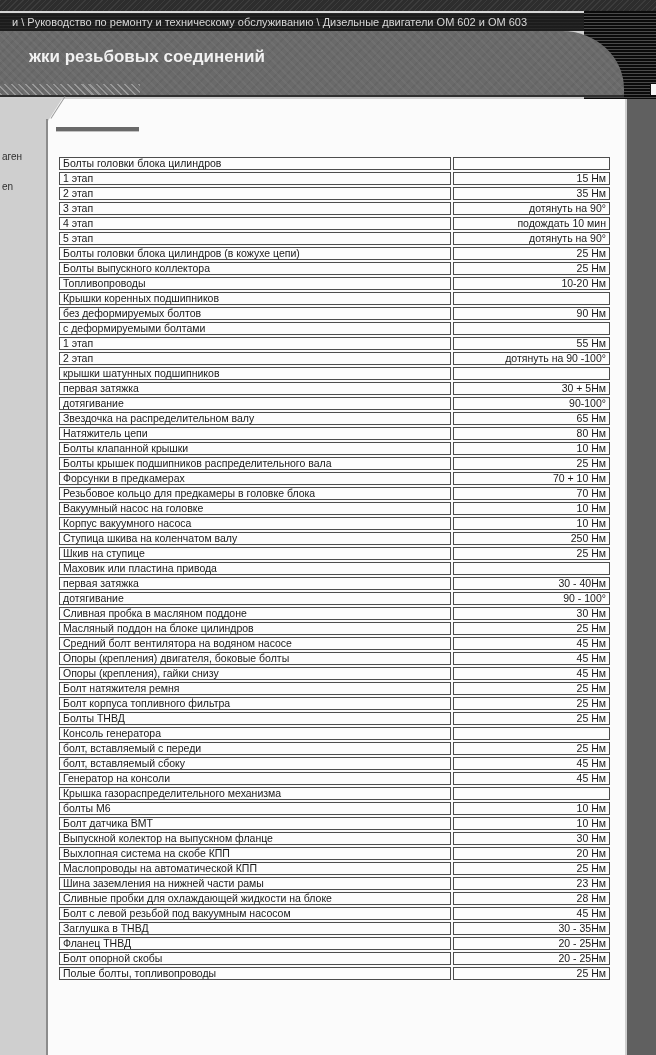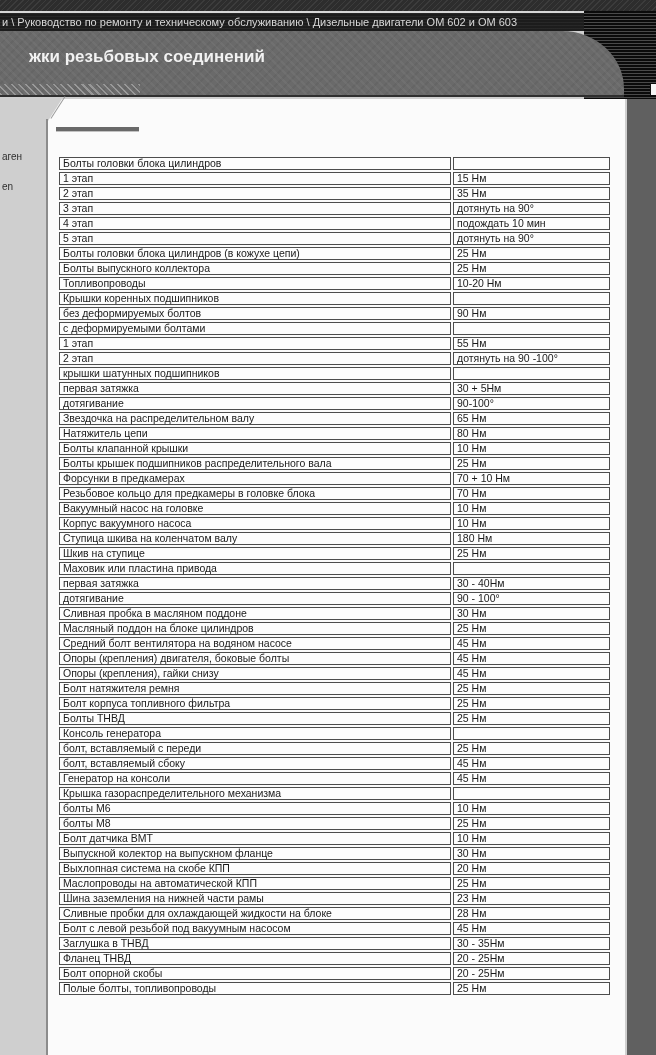--- a/index.html
+++ b/index.html
@@ -19,21 +19,21 @@
   }
   .stripe-zone{
     position:absolute;left:584px;top:11px;width:72px;height:88px;
     background:repeating-linear-gradient(180deg,#0b0b0b 0 2px,#4a4a4a 2px 3px);
   }
   .breadcrumb-bar{
     position:absolute;left:0;top:13px;width:584px;height:18px;
     background:#1c1c1c;
     background-image:repeating-linear-gradient(180deg,rgba(255,255,255,.05) 0 1px,transparent 1px 3px);
     color:#d8d8d8;font-size:11px;line-height:18px;white-space:nowrap;overflow:hidden;
-    padding-left:2px;box-sizing:border-box;
+    padding-left:12px;box-sizing:border-box;
   }
   .header-band{
     position:absolute;left:0;top:31px;width:624px;height:66px;
     background:#6a6a6a;
     background-image:repeating-linear-gradient(45deg,rgba(255,255,255,.045) 0 2px,transparent 2px 6px),
                      repeating-linear-gradient(-45deg,rgba(0,0,0,.05) 0 2px,transparent 2px 7px);
     border-top-right-radius:62px 58px;
     border-bottom:2px solid #2f2f2f;box-sizing:border-box;
   }
   .band-shine{
@@ -81,21 +81,21 @@
     font-size:10.5px;color:#1a1a1a;
     table-layout:fixed;
   }
   table.torque td{
     border:1px solid #4d4d4d;
     height:11px;line-height:11px;
     padding:0 3px;overflow:hidden;white-space:nowrap;
     background:#fdfdfd;
   }
   td.item-cell{width:384px;text-align:left;}
-  td.value-cell{text-align:left;}
+  td.value-cell{text-align:right;}
 </style>
 </head>
 <body>
 
 <div class="top-strip"></div>
 <div class="top-highlight"></div>
 <div class="stripe-zone"></div>
 <div class="breadcrumb-bar">и \ Руководство по ремонту и техническому обслуживанию \ Дизельные двигатели ОМ 602 и ОМ 603</div>
 
 <div class="header-band">
@@ -208,21 +208,21 @@
         <tr>
           <td class="item-cell">Вакуумный насос на головке</td>
           <td class="value-cell">10 Нм</td>
         </tr>
         <tr>
           <td class="item-cell">Корпус вакуумного насоса</td>
           <td class="value-cell">10 Нм</td>
         </tr>
         <tr>
           <td class="item-cell">Ступица шкива на коленчатом валу</td>
-          <td class="value-cell">180 Нм</td>
+          <td class="value-cell">250 Нм</td>
         </tr>
         <tr>
           <td class="item-cell">Шкив на ступице</td>
           <td class="value-cell">25 Нм</td>
         </tr>
         <tr>
           <td class="item-cell">Маховик или пластина привода</td>
           <td class="value-cell"></td>
         </tr>
         <tr>
@@ -281,24 +281,20 @@
           <td class="item-cell">Генератор на консоли</td>
           <td class="value-cell">45 Нм</td>
         </tr>
         <tr>
           <td class="item-cell">Крышка газораспределительного механизма</td>
           <td class="value-cell"></td>
         </tr>
         <tr>
           <td class="item-cell">болты М6</td>
           <td class="value-cell">10 Нм</td>
-        </tr>
-        <tr>
-          <td class="item-cell">болты М8</td>
-          <td class="value-cell">25 Нм</td>
         </tr>
         <tr>
           <td class="item-cell">Болт датчика ВМТ</td>
           <td class="value-cell">10 Нм</td>
         </tr>
         <tr>
           <td class="item-cell">Выпускной колектор на выпускном фланце</td>
           <td class="value-cell">30 Нм</td>
         </tr>
         <tr>

